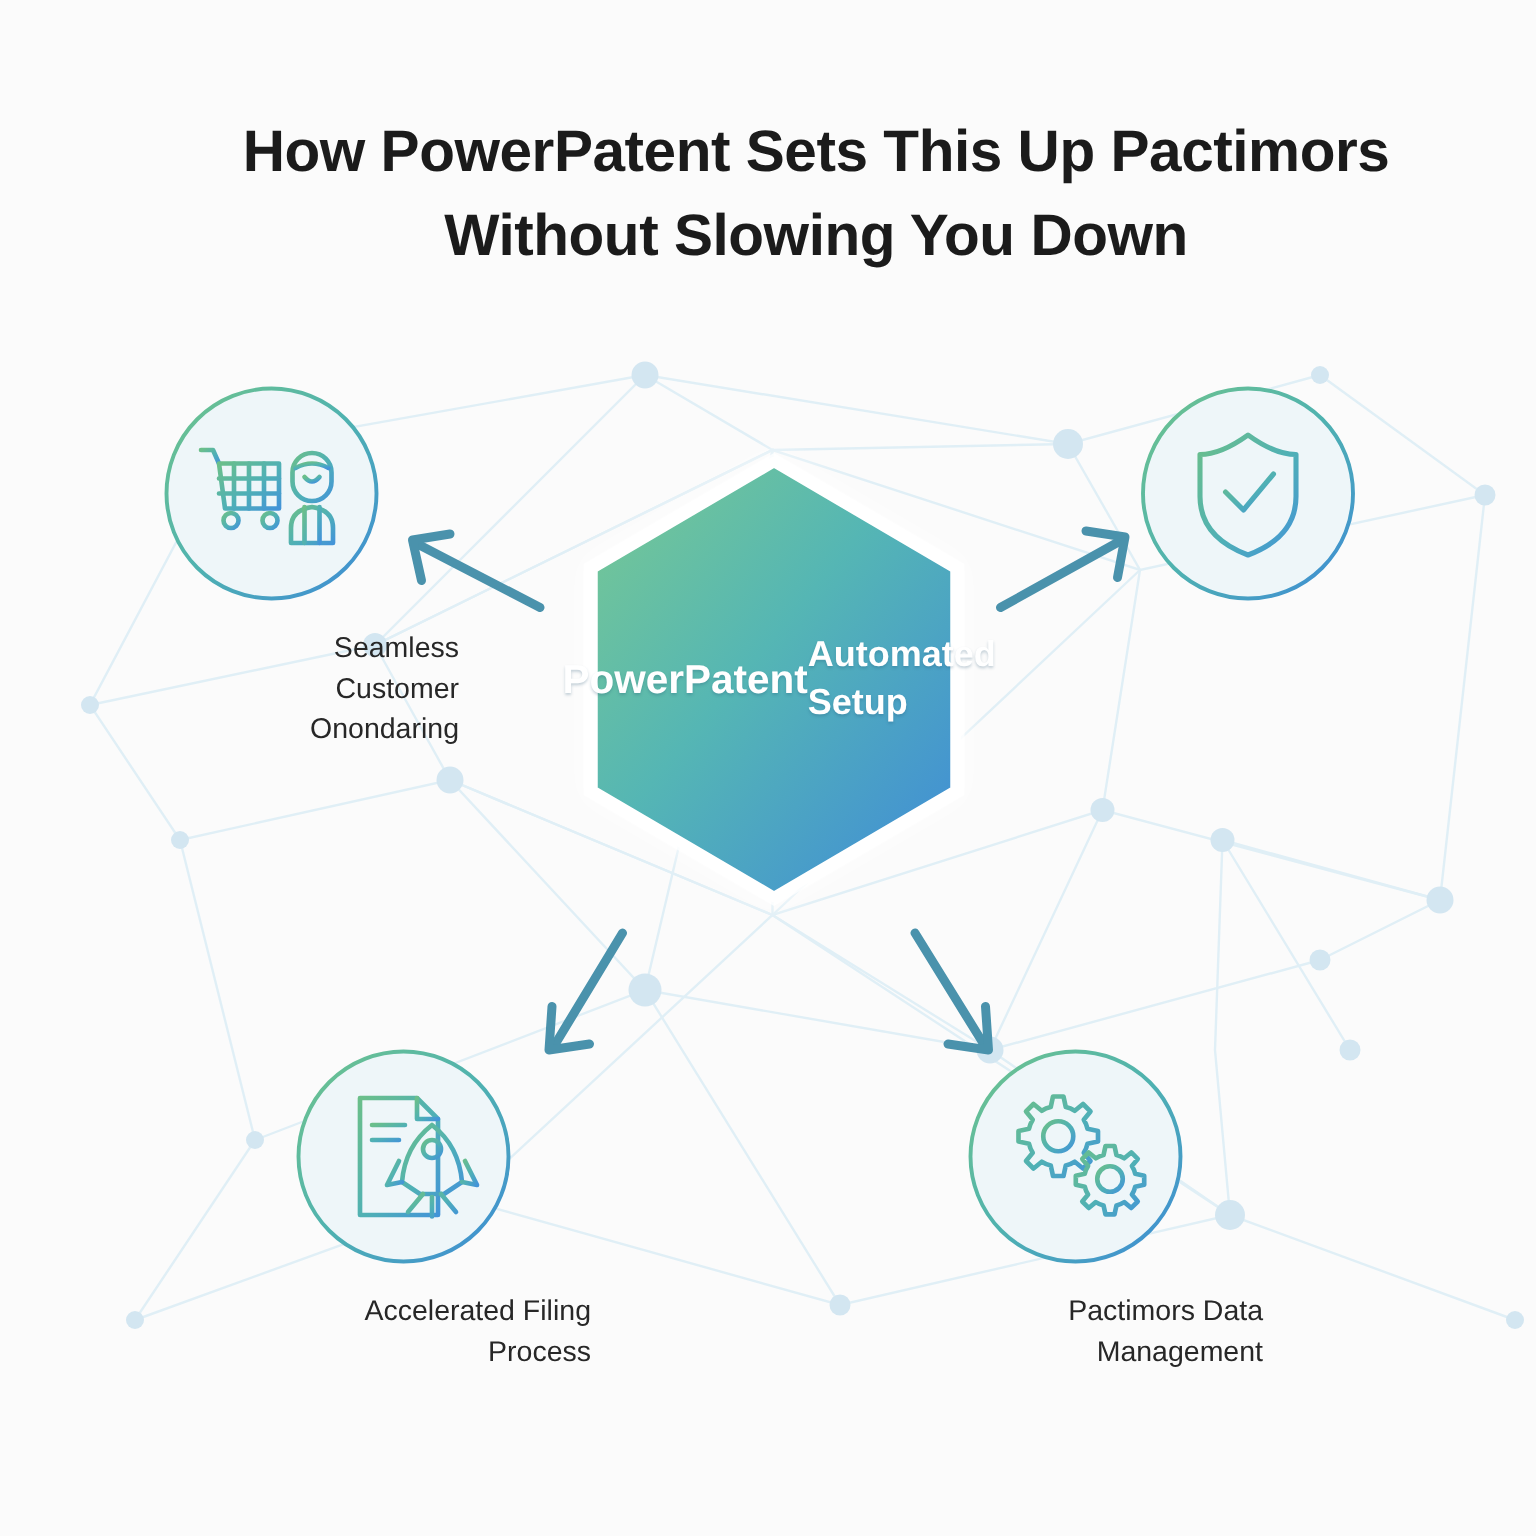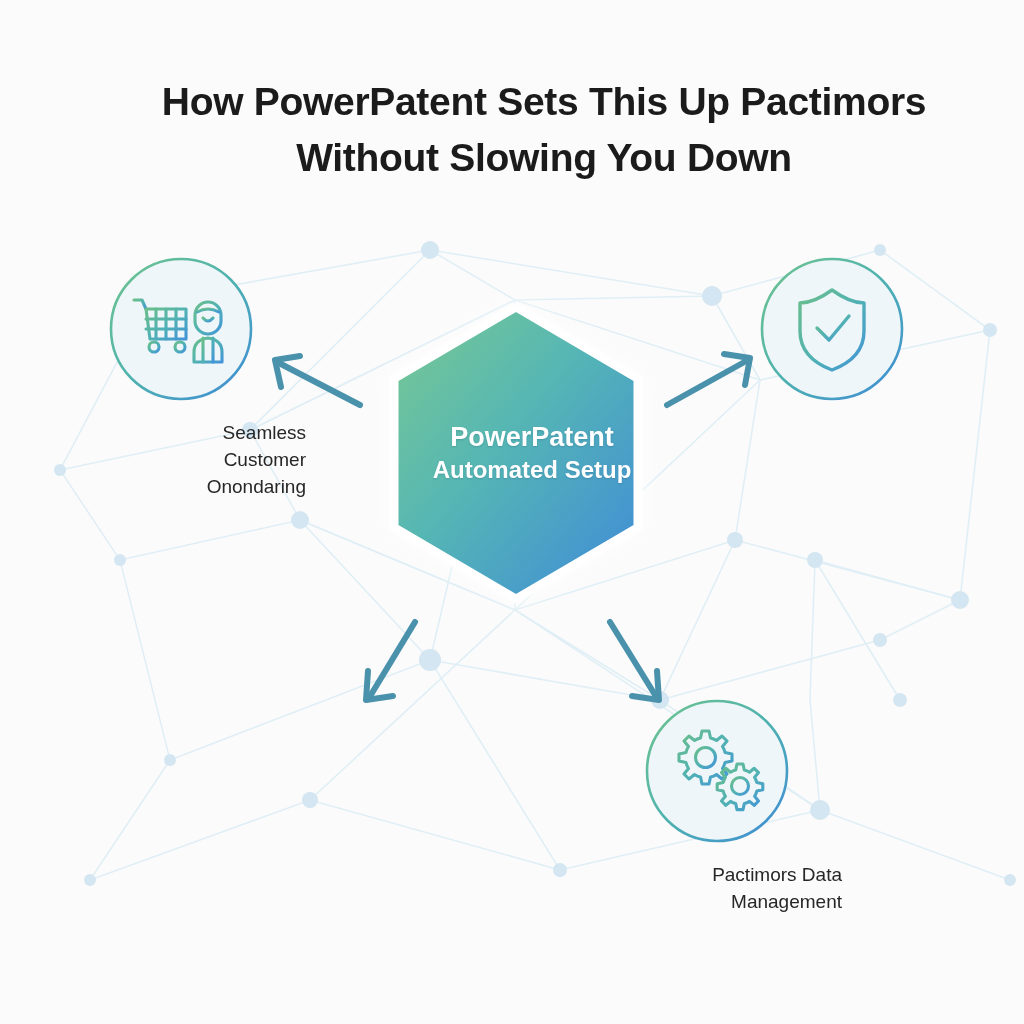--- a/index.html
+++ b/index.html
@@ -49,26 +49,25 @@
   
   #hub {
     position: absolute;
     left: 371px;
     top: 292px;
     width: 290px;
     height: 322px;
   }
   #hub-label {
     position: absolute;
-    left: 16px;
+    left: 4px;
     top: 0;
     width: 290px;
     height: 322px;
     display: flex;
-    flex-direction: column;
     align-items: center;
     justify-content: center;
     color: #ffffff;
   }
   #hub-line1 {
     font-size: 27px;
     font-weight: bold;
     line-height: 34px;
     text-shadow: 0 1px 2px rgba(30,80,110,0.25);
   }
@@ -248,20 +247,41 @@
       <svg viewBox="0 0 146 146" width="146" height="146">
         <circle cx="73" cy="73" r="70" fill="#eef6f9" stroke="url(#ringGrad)" stroke-width="2.6"></circle>
         <g fill="none" stroke="url(#iconGrad)" stroke-width="3.4" stroke-linecap="round" stroke-linejoin="round">
           <path d="M73 34 q18 13 32 13 v28 q0 27 -32 39 q-32 -12 -32 -39 v-28 q14 0 32 -13 z"></path>
           <polyline points="58,72 70,84 90,60"></polyline>
         </g>
       </svg>
     </div>
   </div>
 
+  <div class="node" id="node-bl">
+    <div class="node-circle">
+      <svg viewBox="0 0 146 146" width="146" height="146">
+        <circle cx="73" cy="73" r="70" fill="#eef6f9" stroke="url(#ringGrad)" stroke-width="2.6"></circle>
+        <g fill="none" stroke="url(#iconGrad)" stroke-width="3.1" stroke-linecap="round" stroke-linejoin="round">
+
+          <path d="M44 34 h38 l14 14 v64 h-52 z"></path>
+          <path d="M82 34 v14 h14"></path>
+          <path d="M52 52 h22 M52 62 h18"></path>
+
+          <path d="M72 90 q2 -24 20 -38 q18 14 20 38 l-12 8 h-16 z"></path>
+          <circle cx="92" cy="68" r="6"></circle>
+          <path d="M72 90 l-10 2 l8 -16"></path>
+          <path d="M112 90 l10 2 l-8 -16"></path>
+          <path d="M86 98 l-10 12 M92 100 l0 13 M98 98 l10 12"></path>
+        </g>
+      </svg>
+    </div>
+    <div class="node-label">Accelerated Filing
+Process</div>
+  </div>
 
   <div class="node" id="node-br">
     <div class="node-circle">
       <svg viewBox="0 0 146 146" width="146" height="146">
         <circle cx="73" cy="73" r="70" fill="#eef6f9" stroke="url(#ringGrad)" stroke-width="2.6"></circle>
         <g fill="none" stroke="url(#iconGrad)" stroke-width="3.1" stroke-linecap="round" stroke-linejoin="round">
           <path d="M58 33 l7 0 l1.5 7 a18 18 0 0 1 6 2.5 l5.5 -4.5 l5 5 l-4.5 5.5 a18 18 0 0 1 2.5 6 l7 1.5 l0 7 l-7 1.5 a18 18 0 0 1 -2.5 6 l4.5 5.5 l-5 5 l-5.5 -4.5 a18 18 0 0 1 -6 2.5 l-1.5 7 l-7 0 l-1.5 -7 a18 18 0 0 1 -6 -2.5 l-5.5 4.5 l-5 -5 l4.5 -5.5 a18 18 0 0 1 -2.5 -6 l-7 -1.5 l0 -7 l7 -1.5 a18 18 0 0 1 2.5 -6 l-4.5 -5.5 l5 -5 l5.5 4.5 a18 18 0 0 1 6 -2.5 z"></path>
           <circle cx="61.5" cy="59.5" r="10"></circle>
           <path d="M93 66 l6 0 l1.3 6 a15.5 15.5 0 0 1 5.2 2.2 l4.7 -3.9 l4.3 4.3 l-3.9 4.7 a15.5 15.5 0 0 1 2.2 5.2 l6 1.3 l0 6 l-6 1.3 a15.5 15.5 0 0 1 -2.2 5.2 l3.9 4.7 l-4.3 4.3 l-4.7 -3.9 a15.5 15.5 0 0 1 -5.2 2.2 l-1.3 6 l-6 0 l-1.3 -6 a15.5 15.5 0 0 1 -5.2 -2.2 l-4.7 3.9 l-4.3 -4.3 l3.9 -4.7 a15.5 15.5 0 0 1 -2.2 -5.2 l-6 -1.3 l0 -6 l6 -1.3 a15.5 15.5 0 0 1 2.2 -5.2 l-3.9 -4.7 l4.3 -4.3 l4.7 3.9 a15.5 15.5 0 0 1 5.2 -2.2 z"></path>
           <circle cx="96" cy="88" r="8.5"></circle>

